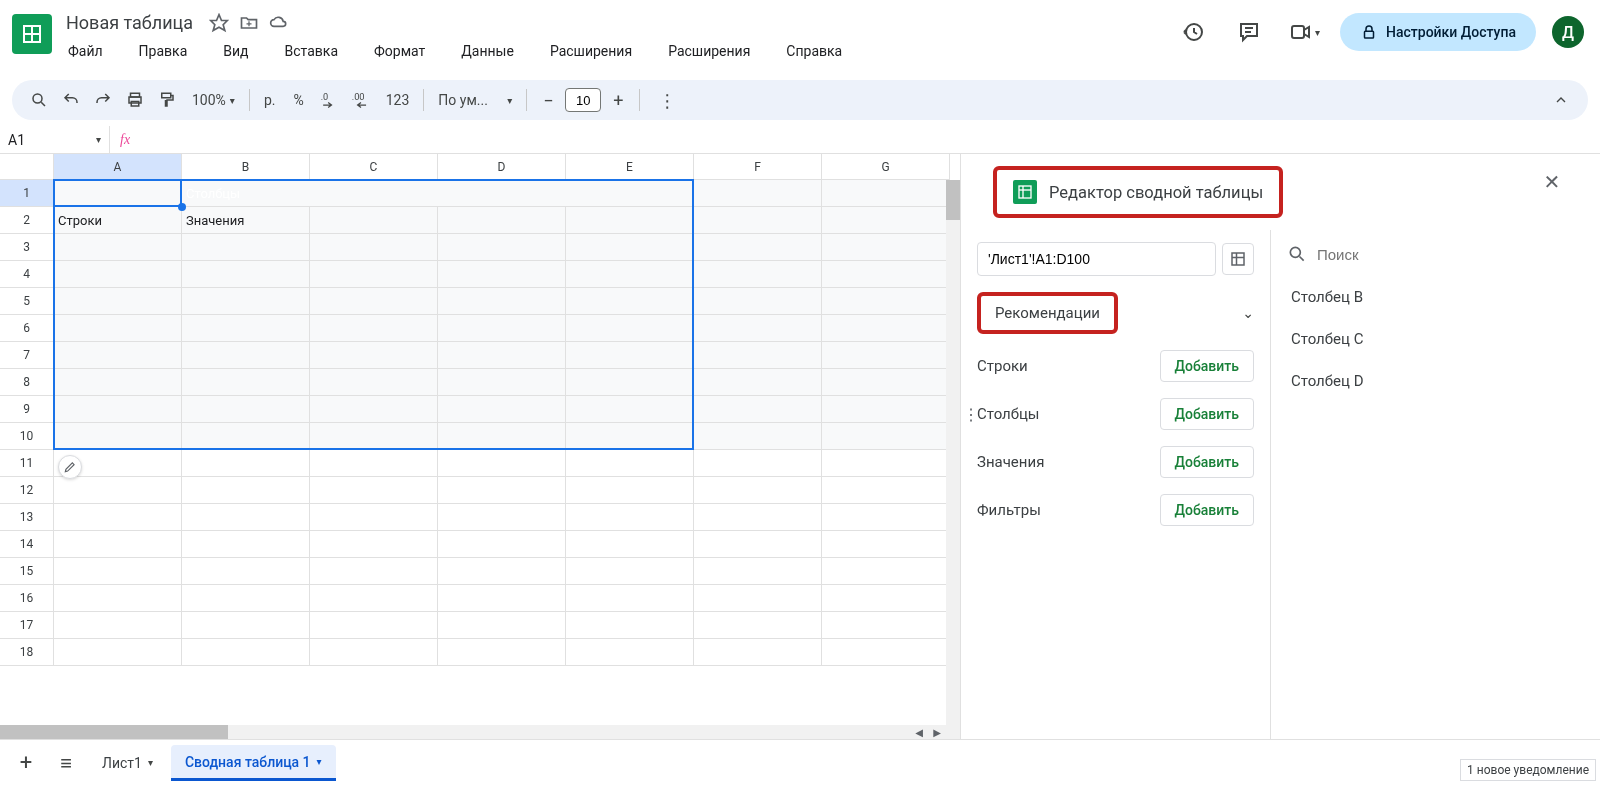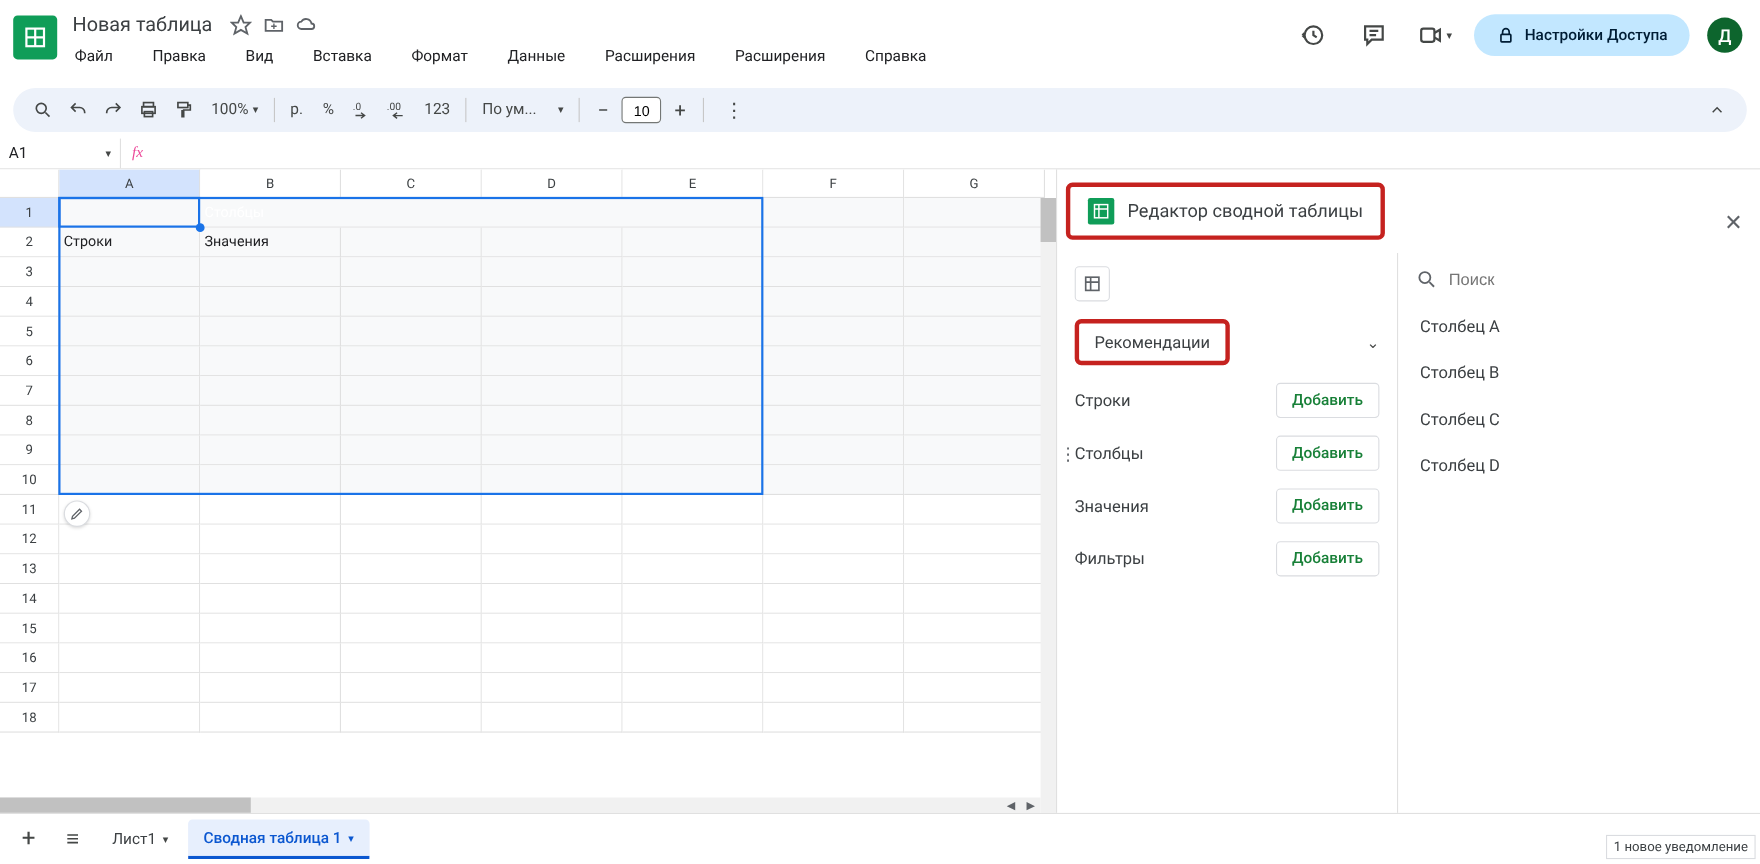--- a/index.html
+++ b/index.html
@@ -58,21 +58,21 @@
   .edit-icon { position: absolute; width: 24px; height: 24px; background: #fff; border: 1px solid #dadce0; box-shadow: 0 1px 3px rgba(0,0,0,.15); border-radius: 50%; display: flex; align-items: center; justify-content: center; color: #5f6368; cursor: pointer; }
   .vscroll { position: absolute; right: 0; top: 26px; bottom: 0; width: 14px; background: #f1f1f1; }
   .vscroll-thumb { background: #c1c1c1; border-radius: 0; }
   .hscroll { position: absolute; left: 0; right: 14px; bottom: 0; height: 14px; background: #f1f1f1; display: flex; align-items: center; }
   .hscroll-track { flex: 1; height: 100%; position: relative; }
   .hscroll-thumb { position: absolute; height: 100%; background: #c1c1c1; }
   .hscroll-btn { width: 18px; height: 14px; display: flex; align-items: center; justify-content: center; color: #5f6368; cursor: pointer; font-size: 10px; }
 
   
   .sidepanel { width: 640px; border-left: 1px solid #e0e0e0; display: flex; flex-direction: column; flex-shrink: 0; }
-  .sp-header { display: flex; align-items: flex-end; padding: 12px 8px; }
+  .sp-header { display: flex; align-items: flex-start; padding: 12px 32px; }
   .sp-title-box { display: flex; align-items: center; gap: 12px; border: 4px solid #c5221f; border-radius: 6px; padding: 10px 16px; }
   .sp-title-icon { width: 24px; height: 24px; background: #0f9d58; border-radius: 2px; display: flex; align-items: center; justify-content: center; }
   .sp-title-text { font-size: 16.5px; color: #3c4043; }
   .sp-close { margin-left: auto; width: 32px; height: 32px; display: flex; align-items: center; justify-content: center; cursor: pointer; color: #5f6368; font-size: 20px; }
   .sp-body { display: flex; flex: 1; overflow: hidden; }
   .sp-left { width: 310px; padding: 12px 16px; display: flex; flex-direction: column; gap: 16px; border-right: 1px solid #e0e0e0; position: relative; }
   .sp-right { flex: 1; padding: 8px 16px; }
   .range-row { display: flex; align-items: center; gap: 6px; }
   .range-input { flex: 1; border: 1px solid #dadce0; border-radius: 4px; padding: 8px 10px; font-size: 14px; }
   .range-btn { width: 32px; height: 32px; border: 1px solid #dadce0; border-radius: 4px; display: flex; align-items: center; justify-content: center; cursor: pointer; color: #5f6368; }
@@ -495,20 +495,21 @@
               <line x1="9" y1="3" x2="9" y2="21" stroke="#fff" stroke-width="2"></line>
             </svg>
         </div>
         <span class="sp-title-text">Редактор сводной таблицы</span>
       </div>
       <div class="sp-close">✕</div>
     </div>
     <div class="sp-body">
       <div class="sp-left">
         <div class="range-row">
+          <input class="range-input" value="'Лист1'!A1:D100" style="">
           <div class="range-btn">
             <svg width="18" height="18" viewBox="0 0 24 24" fill="none" stroke="currentColor" stroke-width="2">
                 <rect x="4" y="4" width="16" height="16"></rect>
                 <line x1="4" y1="10" x2="20" y2="10"></line>
                 <line x1="10" y1="4" x2="10" y2="20"></line>
               </svg>
           </div>
         </div>
         <div class="reco-row">
           <div class="reco-box">
@@ -535,21 +536,20 @@
         </div>
       </div>
       <div class="sp-right">
         <div class="search-row">
           <svg width="20" height="20" viewBox="0 0 24 24" fill="none" stroke="currentColor" stroke-width="2">
               <circle cx="10" cy="10" r="6"></circle>
               <line x1="15" y1="15" x2="20" y2="20"></line>
             </svg>
           <input placeholder="Поиск" style="">
         </div>
-        <div class="col-item">Столбец A</div>
         <div class="col-item">Столбец B</div>
         <div class="col-item">Столбец C</div>
         <div class="col-item">Столбец D</div>
       </div>
     </div>
   </div>
 </div>
 
 <div class="sheetbar">
   <div class="sheet-btn">

